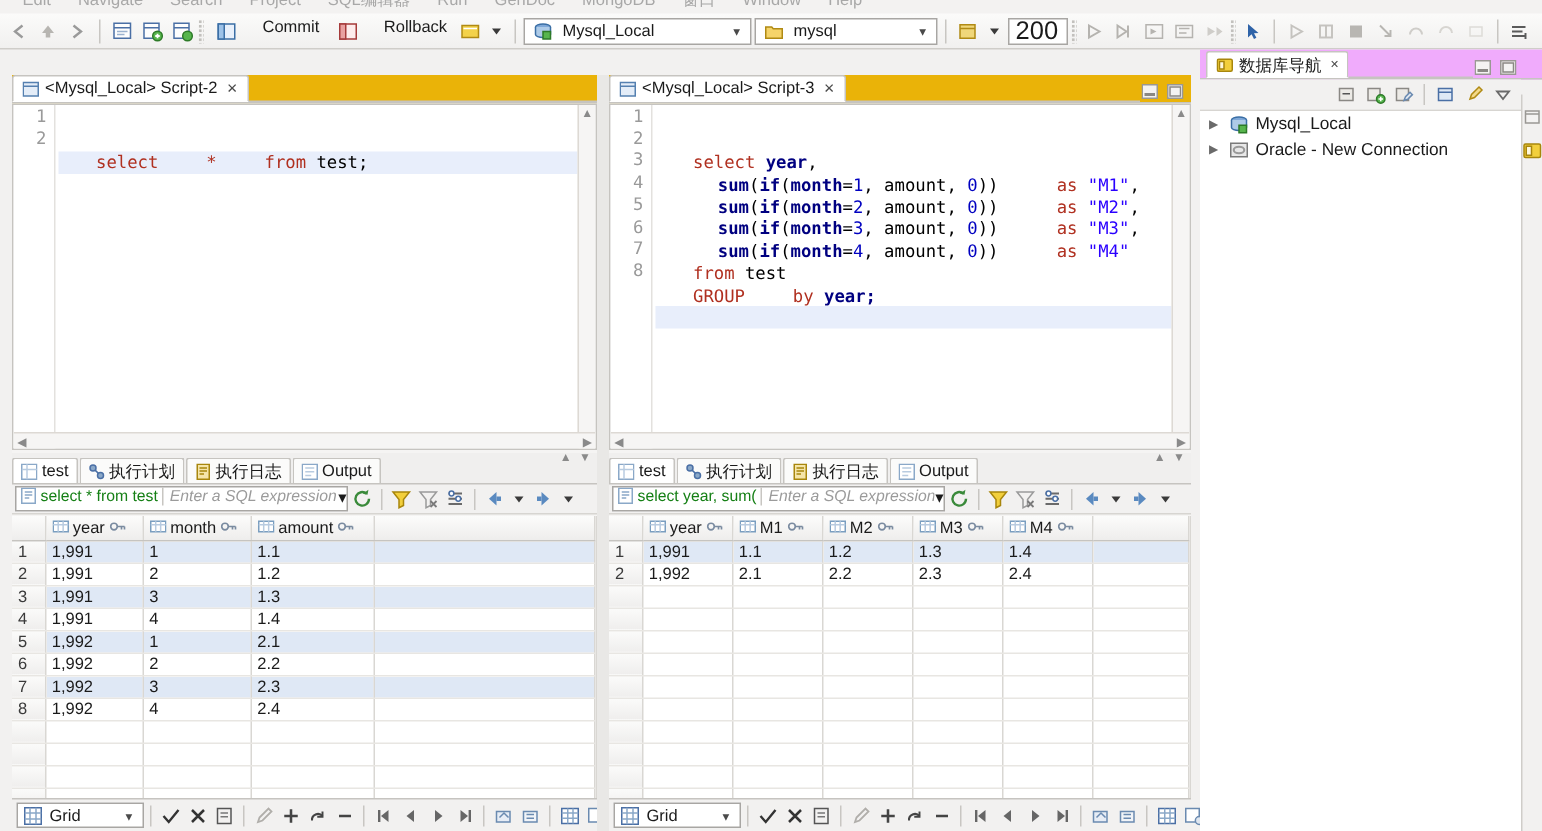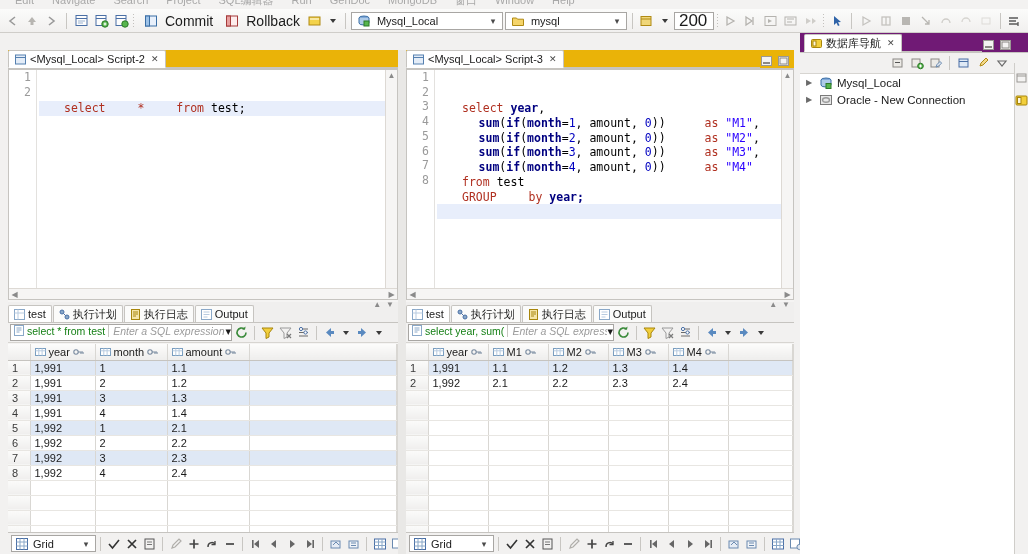--- a/index.html
+++ b/index.html
@@ -36,22 +36,22 @@
   .tb-ico {
     width: 18px; height: 18px; display: inline-flex;
     align-items: center; justify-content: center;
     border-radius: 2px; flex: none;
   }
   .tb-sep { width: 1px; height: 16px; background: #c8c6c2; margin: 0 3px; flex: none; }
   .tb-dots { width: 4px; height: 16px; flex: none;
     background: radial-gradient(#b9b7b3 40%, transparent 41%);
     background-size: 3px 3px; opacity:.85; }
   .tb-btn {
-    display: inline-flex; align-items: center; gap: 5px;
-    padding: 1px 4px; font-size: 14px; color: #1b1b1b; white-space: nowrap;
+    display: inline-flex; gap: 15px;
+    padding: 1px 4px; font-size: 11px; color: #1b1b1b; white-space: nowrap;
     border-radius: 2px; flex: none;
   }
   .tb-caret {
     width: 0; height: 0; border-left: 3.5px solid transparent;
     border-right: 3.5px solid transparent; border-top: 4px solid #3a3a3a;
     margin: 0 4px; flex: none;
   }
   .combo {
     display: inline-flex; align-items: center; height: 18px;
     background: #fff; border: 1px solid #a8a6a3;
@@ -887,21 +887,21 @@
               <span>Output</span>
             </span>
           </div>
         <div style="position:absolute; right:4px; top:-3px; display:flex; gap:5px;">
           <span class="sb-arrow">▲</span>
           <span class="sb-arrow">▼</span>
         </div>
       </div>
 
       <div class="res-toolbar">
-        <span class="sqlbox" style="width:206px">
+        <span class="sqlbox" style="width:222px">
           <span style="padding-left:3px">
             <svg width="11" height="11" viewBox="0 0 11 11">
                 <rect x="0.5" y="0.5" width="9" height="10" fill="#fff" stroke="#8aa8c8"></rect>
                 <path d="M2.5 3 h5 M2.5 5 h5 M2.5 7 h3" stroke="#8aa8c8"></path>
               </svg>
           </span>
           <span class="q">select year, sum(</span>
           <span class="ph" style="flex:1">Enter a SQL expression t</span>
           <span class="cb-arrow">▾</span>
         </span>
@@ -1231,21 +1231,21 @@
               <circle cx="10.5" cy="10" r="2.6" fill="#dfe6ef" stroke="#6a8ab0"></circle>
             </svg>
         </span>
         <span class="tb-caret"></span>
       </div>
     </div>
   </div>
 
   <div class="panel" style="left:800px; top:33px; width:228px; height:521px; background:#f2f1f0;">
 
-    <div class="tabstrip" style="height:20px; background:#701a75;">
+    <div class="tabstrip" style="height:20px; background:#f0abfc;font-family:Liberation Mono, monospace;">
       <span class="tab" style="margin-left:4px;">
         <span>
           <svg width="11" height="11" viewBox="0 0 11 11">
               <rect x="0.5" y="1.5" width="10" height="8" rx="1" fill="#f2cf3c" stroke="#a8860c"></rect>
               <rect x="2" y="3" width="3" height="5" fill="#fff8dc" stroke="#a8860c"></rect>
             </svg>
         </span>
         <span>数据库导航</span>
         <span class="x">✕</span>
       </span>

